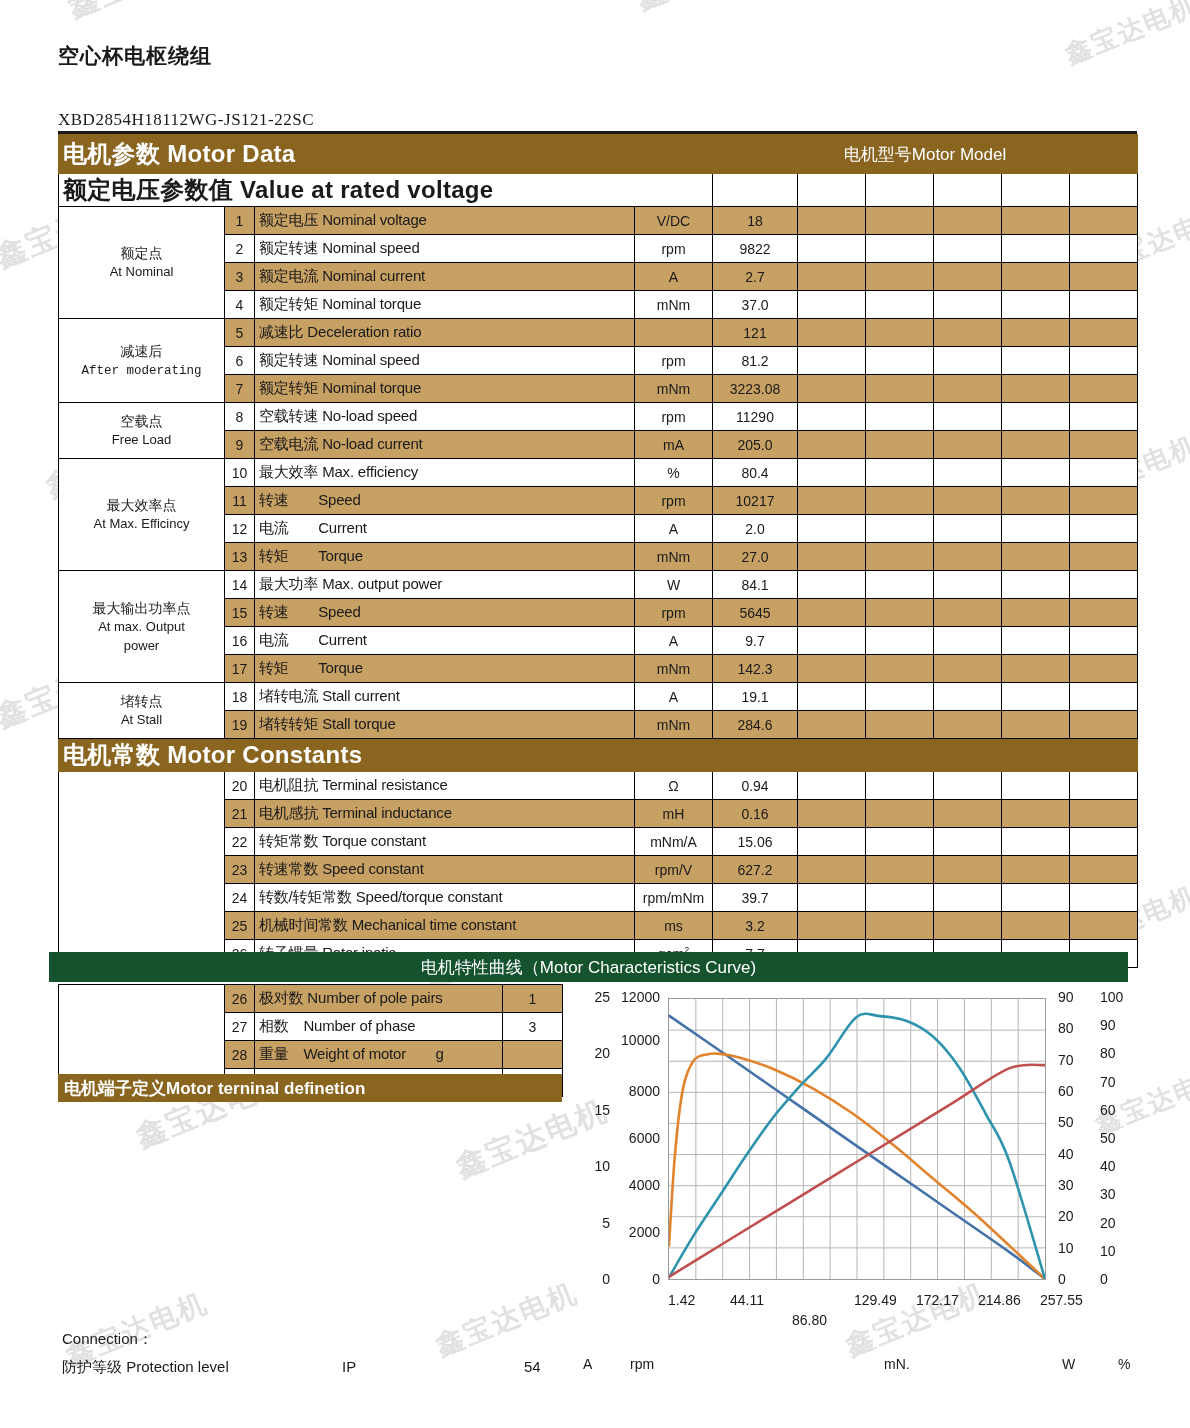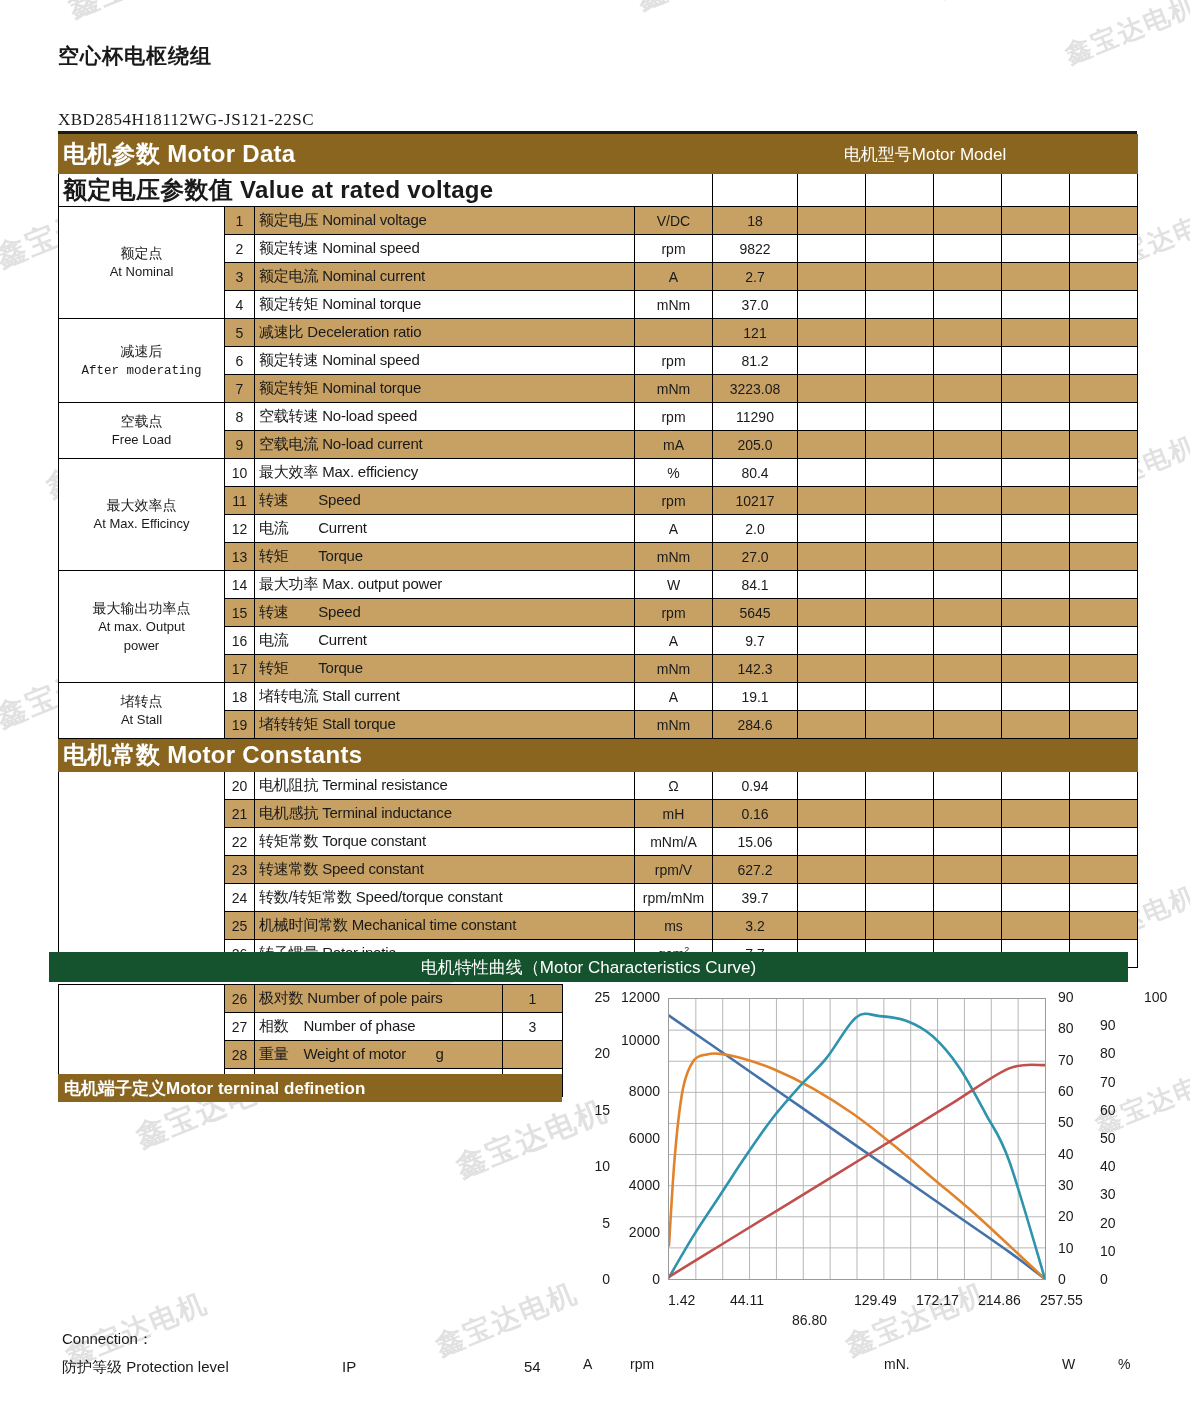--- a/index.html
+++ b/index.html
@@ -560,21 +560,21 @@
     <div class="axlab" style="top: 285px; left: 520px;">0</div>
     <div class="axlab" style="top: 256.8px; left: 520px;">10</div>
     <div class="axlab" style="top: 228.6px; left: 520px;">20</div>
     <div class="axlab" style="top: 200.4px; left: 520px;">30</div>
     <div class="axlab" style="top: 172.2px; left: 520px;">40</div>
     <div class="axlab" style="top: 144px; left: 520px;">50</div>
     <div class="axlab" style="top: 115.8px; left: 520px;">60</div>
     <div class="axlab" style="top: 87.6px; left: 520px;">70</div>
     <div class="axlab" style="top: 59.4px; left: 520px;">80</div>
     <div class="axlab" style="top: 31.2px; left: 520px;">90</div>
-    <div class="axlab" style="top: 3px; left: 520px; margin-left: 44px;">100</div>
+    <div class="axlab" style="top: 3px; left: 520px;">100</div>
   </div>
 
 <div id="foot">
   <div class="ft" style="left:62px;top:0px;">Connection：</div>
   <div class="ft" style="left:62px;top:28px;">防护等级 Protection level</div>
   <div class="ft" style="left:342px;top:28px;">IP</div>
   <div class="ft" style="left:524px;top:28px;">54</div>
   <div class="ft" style="left:583px;top:26px;font-size:14px;">A</div>
   <div class="ft" style="left:630px;top:26px;font-size:14px;">rpm</div>
   <div class="ft" style="left:884px;top:26px;font-size:14px;">mN.</div>

